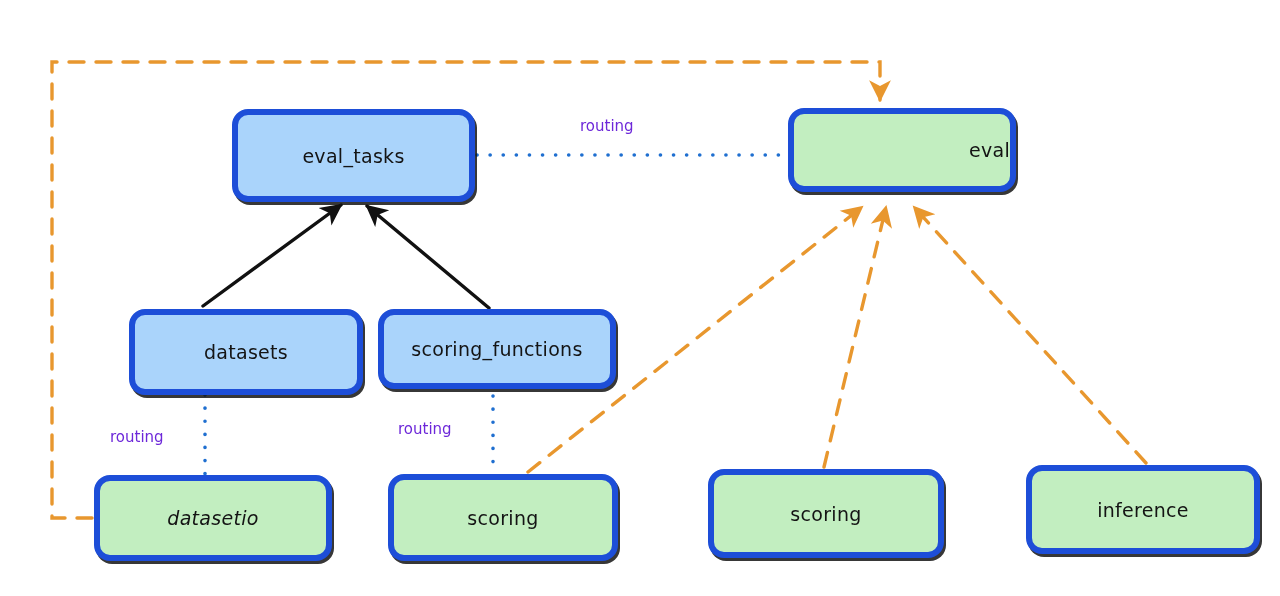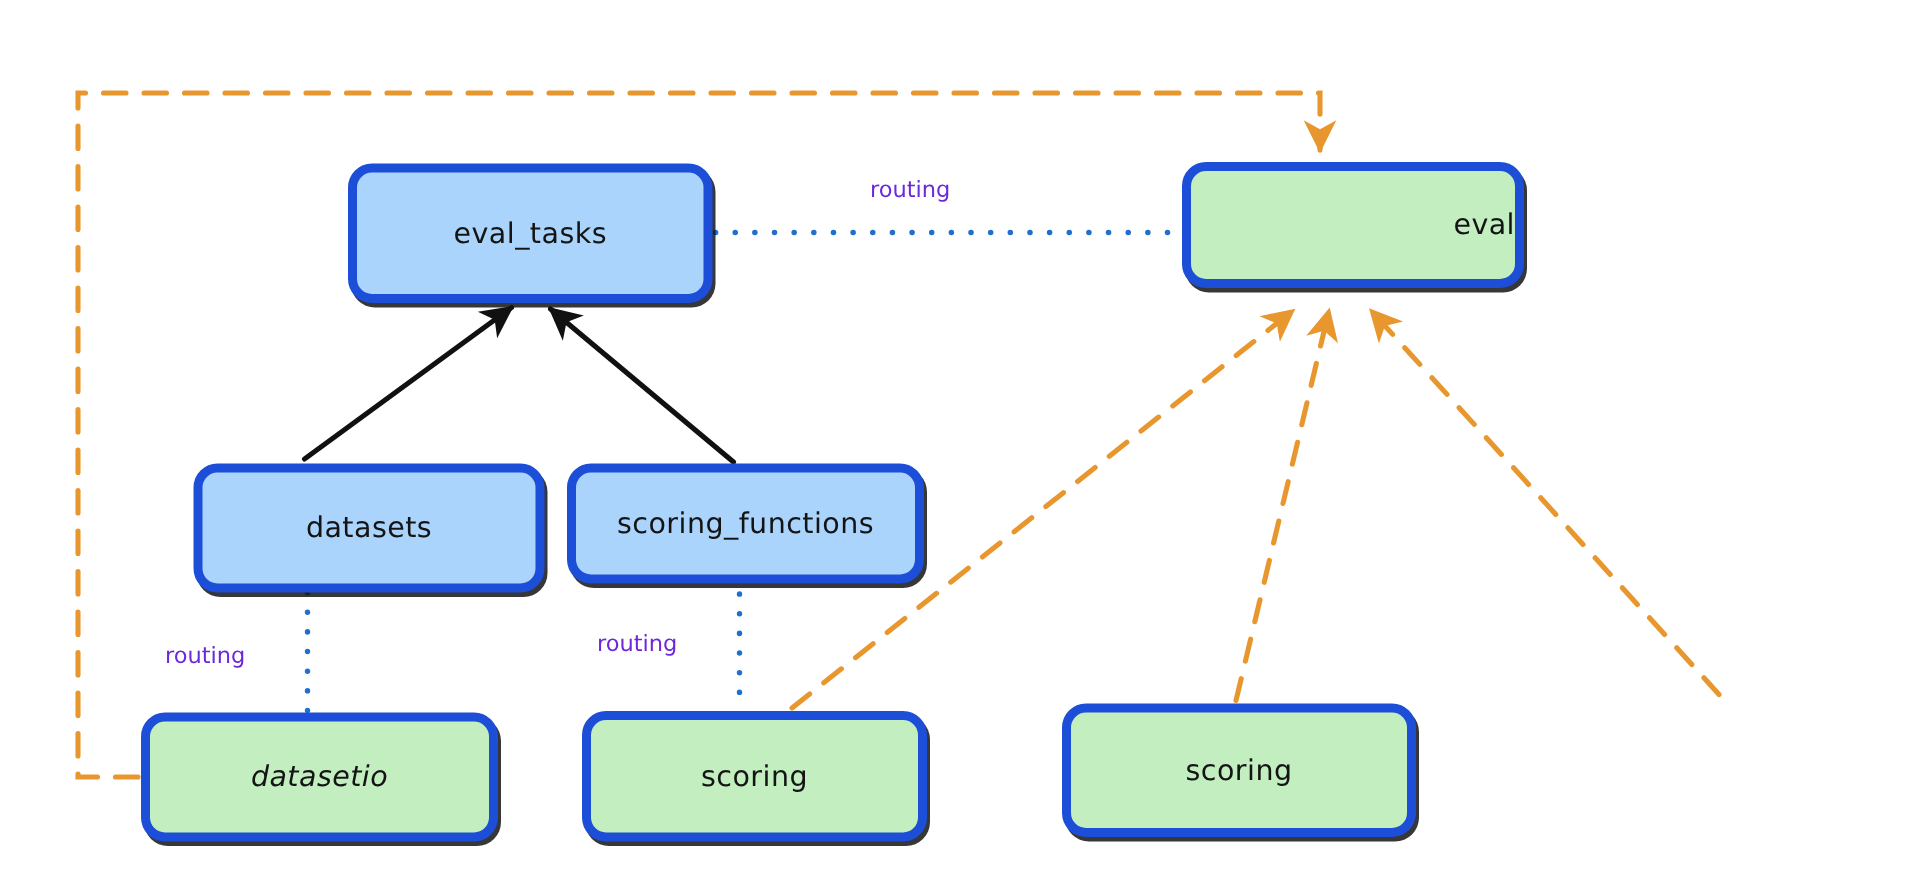--- a/index.html
+++ b/index.html
@@ -107,18 +107,21 @@
   </div>
 
   <div class="node node-provider" style="left:388px; top:474px; width:230px; height:87px;">
     <span class="node-label">scoring</span>
   </div>
 
   <div class="node node-provider" style="left:708px; top:469px; width:236px; height:89px;">
     <span class="node-label">scoring</span>
   </div>
 
+  <div class="node node-provider" style="left:1026px; top:465px; width:234px; height:89px;">
+    <span class="node-label">inference</span>
+  </div>
 
   <span class="edge-label" style="left:580px; top:117px;">routing</span>
   <span class="edge-label" style="left:110px; top:428px;">routing</span>
   <span class="edge-label" style="left:398px; top:420px;">routing</span>
 
 </div>
 
 </body></html>

